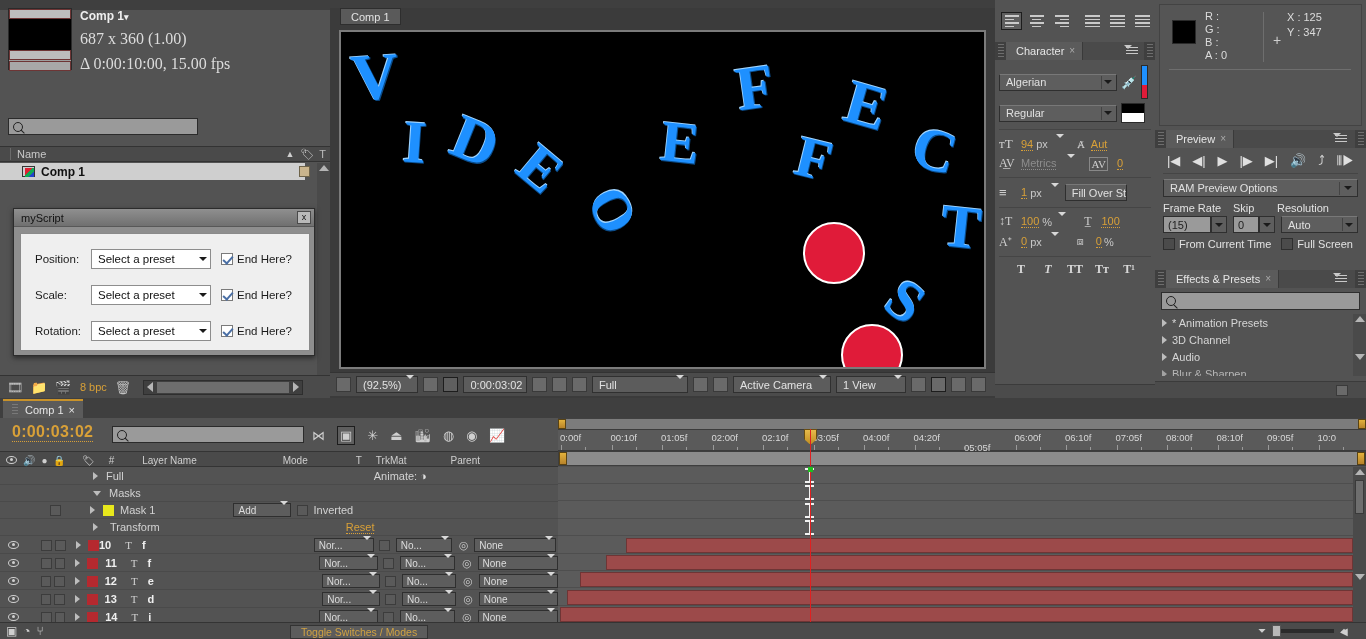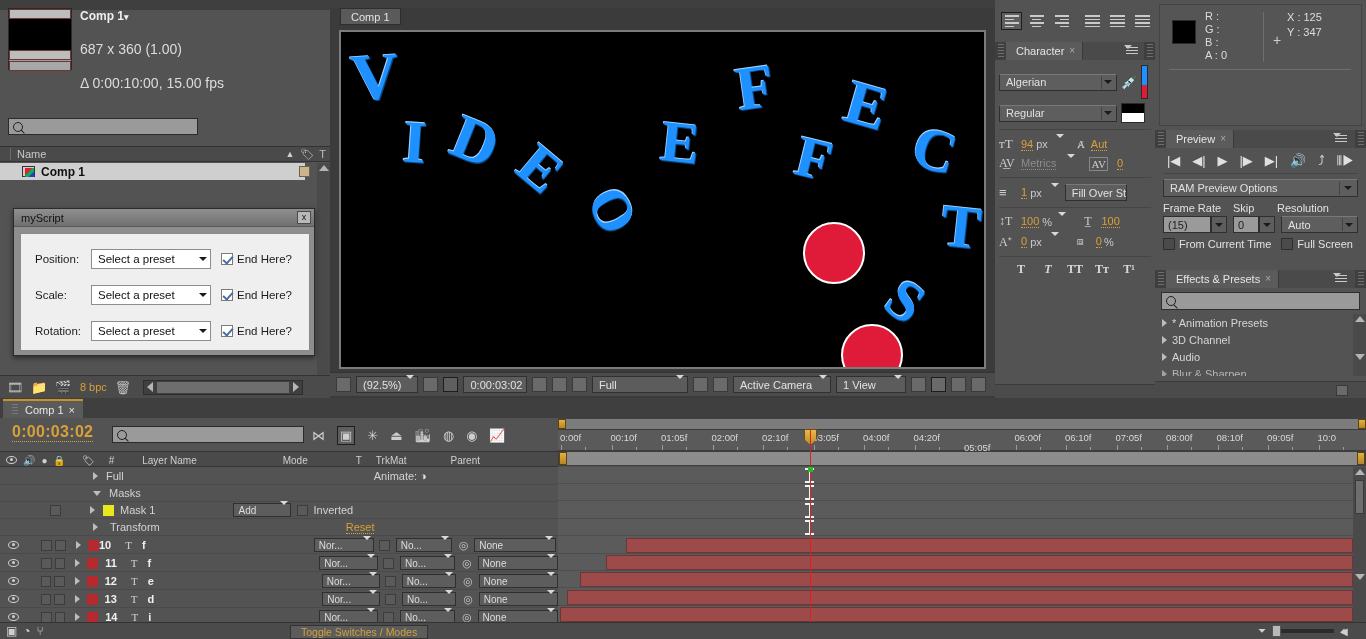--- a/index.html
+++ b/index.html
@@ -42,21 +42,21 @@
 
   
   #leftTop{ left:0; top:0; width:330px; height:398px; background:#535353; }
   #projTabs{ position:absolute;left:0;top:0;width:330px;height:10px;background:#3f3f3f;}
   .thumb{ position:absolute; left:8px; top:8px; width:64px; height:62px; background:#9e9e9e;
      border:1px solid #2a2a2a; }
   .thumb .blk{ position:absolute; left:0; top:10px; width:62px; height:31px; background:#000;}
   .thumb .bar{ position:absolute; left:0; width:62px; height:10px; background:#bdbdbd;}
   .cmeta{ position:absolute; left:80px; top:9px; color:#e8e8e8; }
   .cmeta .t{ font-weight:bold; font-size:12px; color:#efefef; }
-  .cmeta .l{ font-size:14px; margin-top:18px; color:#dcdcdc;}
+  .cmeta .l{ font-size:16px; margin-top:7px; color:#dcdcdc;font-family:Liberation Serif, serif;}
   .searchbox{ position:absolute; left:8px; top:118px; width:190px; height:17px;
      background:#9a9a9a; border:1px solid #2b2b2b; display:flex; align-items:center; padding-left:4px;}
   .magn{ width:10px;height:10px;border:1.4px solid #222;border-radius:50%;position:relative;display:inline-block;}
   .magn:after{content:"";position:absolute;right:-3px;bottom:-2px;width:5px;height:1.4px;background:#222;
      transform:rotate(45deg);}
   .colhdr{ position:absolute; left:0; top:146px; width:330px; height:16px; background:#4a4a4a;
      border-top:1px solid #333; border-bottom:1px solid #333; display:flex; align-items:center;}
   .projrow{ position:absolute; left:0; top:163px; width:330px; height:17px; display:flex; align-items:center;}
   .projrow .sel{ position:absolute; left:0; top:0; width:305px; height:17px; background:#cfcfcf;}
   .filmicon{ width:13px;height:11px;background:#cfcfcf;border:1px solid #333;position:relative;}

